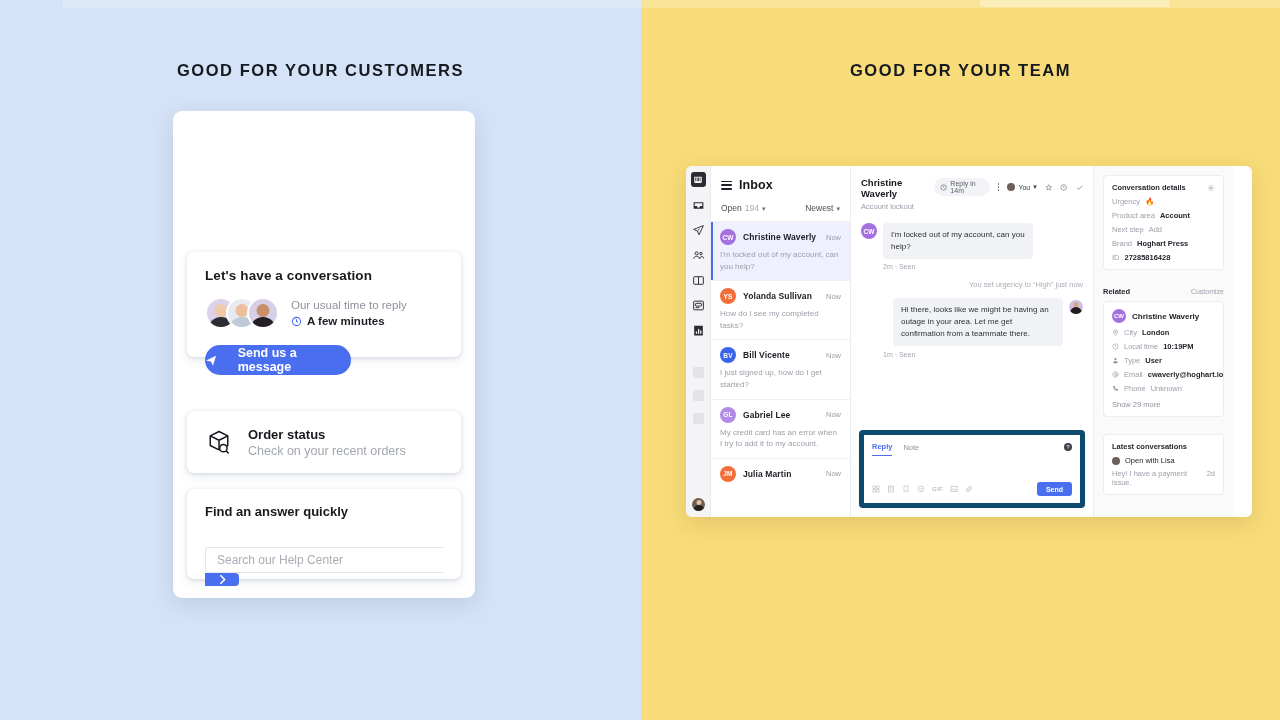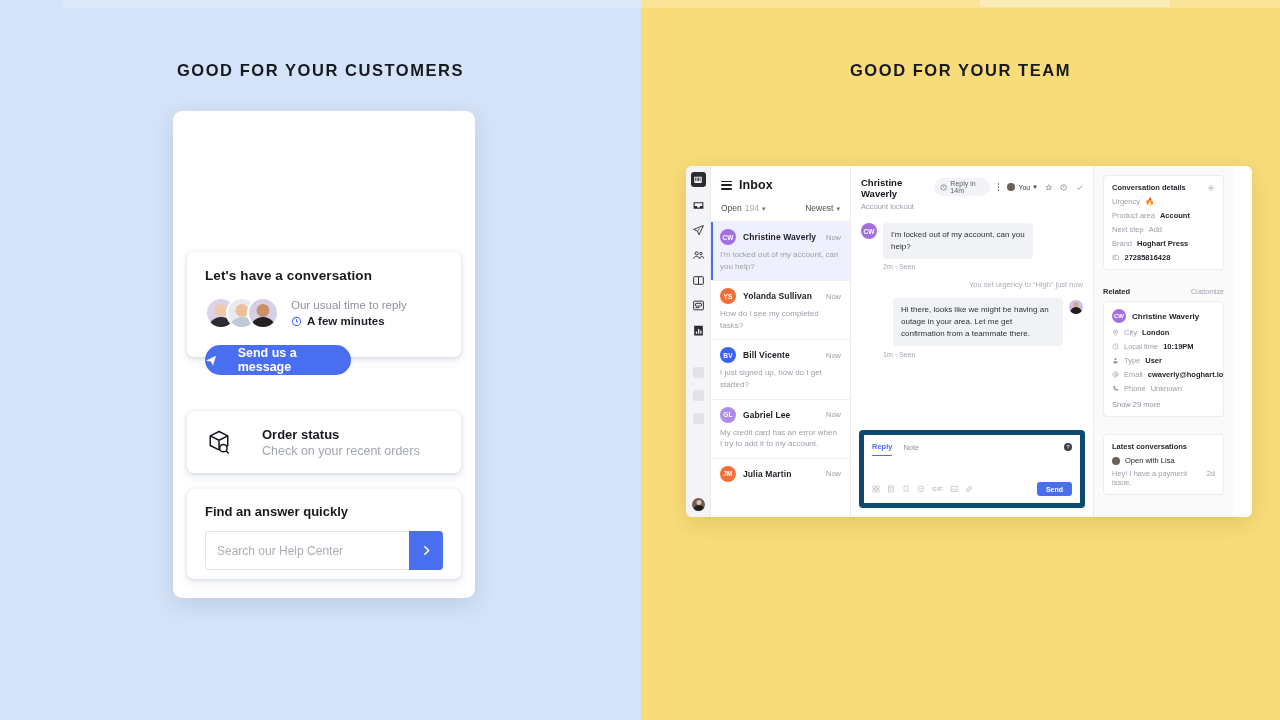--- a/index.html
+++ b/index.html
@@ -54,21 +54,21 @@
     margin-top: 11px; color: rgba(255,255,255,0.80);
     font-size: 13.5px; font-weight: 400;
   }
 
   .card {
     position: absolute; left: 14px; width: 274px;
     background: #fff; border-radius: 7px;
     box-shadow: 0 1px 4px rgba(40,60,110,0.16), 0 4px 12px rgba(40,60,110,0.08);
   }
   .card-conv   { top: 141px; height: 105px; padding: 16px 36px 0 18px; }
-  .card-order  { top: 300px; height: 62px;  padding: 0 18px; display:flex; align-items:center; gap:29px;}
+  .card-order  { top: 300px; height: 62px;  padding: 0 18px; display:flex; align-items:center; gap:15px;}
   .card-search { top: 378px; height: 90px;  padding: 15px 18px 0 18px; }
   .card::before {
     content: ""; position: absolute; left: 0; right: 0; top: -4px; height: 8px;
     border-radius: 7px; background: #cfdcf2; z-index: -1;
   }
 
   .conv-title { font-size: 13.5px; font-weight: bold; color: #1a1a1a; letter-spacing: .1px; }
   .conv-row { display: flex; align-items: center; margin-top: 14px; }
   .avatars { display: flex; }
   .avatar-ring {
@@ -101,21 +101,21 @@
     display: flex; align-items: center; justify-content: center; gap: 20px;
     cursor: pointer;
   }
   .send-btn svg { width: 13px; height: 13px; display:block; }
 
   .order-title { font-size: 13px; font-weight: bold; color: #17191e; }
   .order-sub   { font-size: 12.5px; color: #a2a6ae; margin-top: 2px; }
   .order-ico   { width: 28px; height: 28px; flex: 0 0 28px; }
 
   .search-title { font-size: 13px; font-weight: bold; color: #17191e; }
-  .search-wrap  { margin-top: 12px; display: flex; height: 39px; }
+  .search-wrap  { margin-top: 28px; display: flex; height: 39px; flex-direction: column; }
   .search-input {
     flex: 1; border: 1px solid #e3e6ea; border-right: 0;
     border-radius: 4px 0 0 4px; padding: 0 11px;
     font-size: 12px; color: #3a3f47; font-family: inherit;
     background: #fff; outline: none;
   }
   .search-input::placeholder { color: #a9adb5; }
   .search-go {
     width: 34px; background: #4a6ef0; border-radius: 0 4px 4px 0;
     display: flex; align-items: center; justify-content: center; cursor: pointer;

